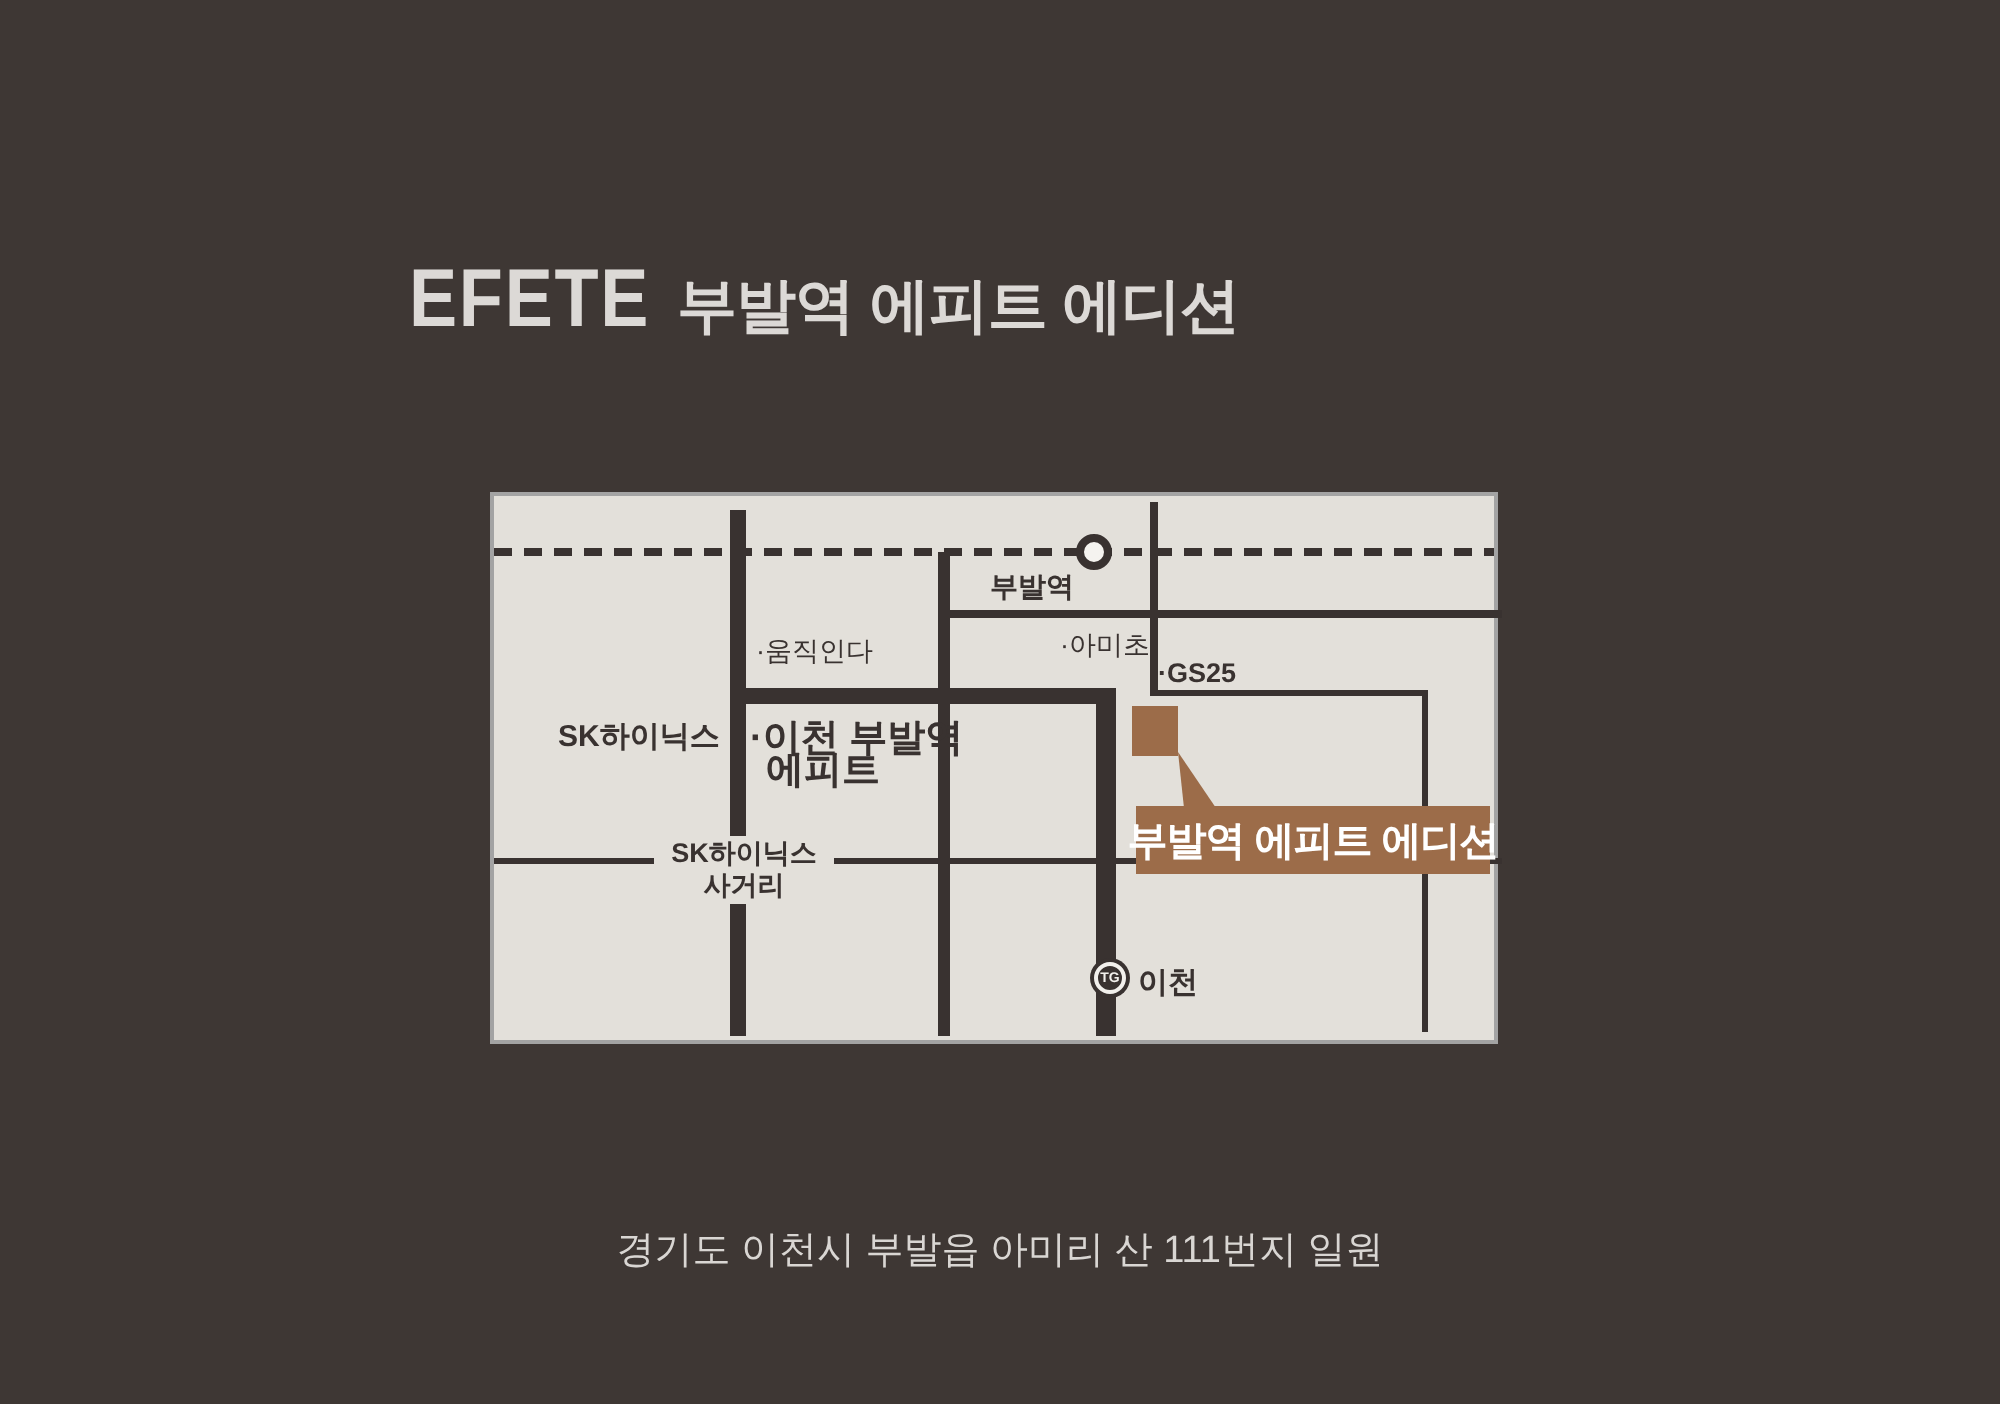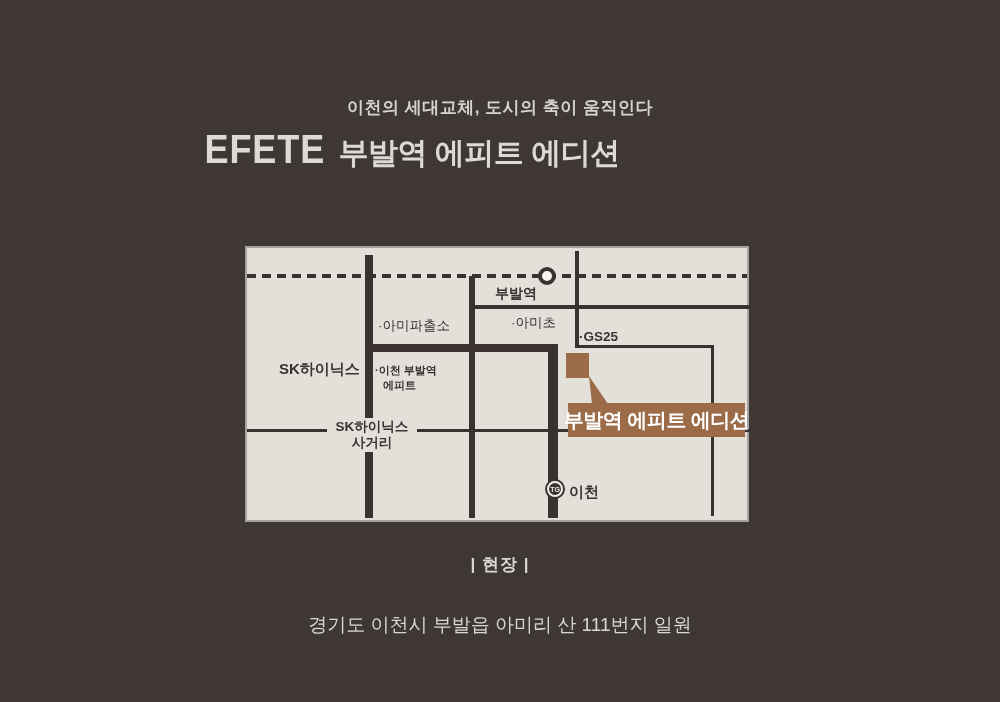--- a/index.html
+++ b/index.html
@@ -85,21 +85,20 @@
   .address {
     position: absolute; top: 576px; left: 0; width: 1000px; text-align: center;
     font-size: 19px; font-weight: 500; color: #d9d6d3; margin-top: 36px;
   }
 </style>
 </head>
 <body>
 
 <div class="page">
 
-  <div class="subtitle">이천의 세대교체, 도시의 축이 움직인다</div>
   <div class="title-row">
     <span class="title-en">EFETE</span>
     <span class="title-ko">부발역 에피트 에디션</span>
   </div>
 
   <div class="map">
 
     <div class="railway"></div>
     <div class="road" style="left:118px; top:7px;  width:8px;  height:263px;"></div>
     <div class="road" style="left:222px; top:28px; width:6px;  height:242px;"></div>
@@ -107,26 +106,26 @@
     <div class="road" style="left:301px; top:96px; width:10px; height:174px;"></div>
     <div class="road" style="left:222px; top:57px; width:282px; height:4px;"></div>
     <div class="road" style="left:118px; top:96px; width:193px; height:8px;"></div>
     <div class="road" style="left:330px; top:97px; width:137px; height:3px;"></div>
     <div class="road" style="left:464px; top:97px; width:3px;  height:171px;"></div>
     <div class="road" style="left:0px;   top:181px; width:504px; height:3px;"></div>
 
     <div class="station-dot"></div>
     <div class="map-label bold" style="left:248px; top:37px; font-size:14px;">부발역</div>
 
-    <div class="map-label" style="left:131px; top:70px;">·아미파출소</div>
-    <div class="map-label" style="left:264px; top:67px;">·아미초</div>
+    <div class="map-label" style="left:131px; top:70px;">·움직인다</div>
+    <div class="map-label" style="left:283px; top:67px;">·아미초</div>
     <div class="map-label" style="left:332px; top:81px;font-weight:bold;">·GS25</div>
     <div class="map-label bold" style="left:32px; top:113px; font-size:15px;">SK하이닉스</div>
 
-    <div class="map-label bold" style="left:128px; top:114px; font-size:11px;">
+    <div class="map-label bold" style="left:128px; top:114px; font-size:19px;">
       <div>·이천 부발역</div>
       <div style="margin-left:8px;font-family:Liberation Mono, monospace;">에피트</div>
     </div>
 
     <div class="map-label bold mask" style="left:80px; top:170px; width:90px;">
       <div>SK하이닉스</div>
       <div>사거리</div>
     </div>
 
     <div class="site-square"></div>
@@ -135,16 +134,15 @@
     </svg>
     <div class="callout">부발역 에피트 에디션</div>
 
     <div class="tg-badge">
       <div class="tg-inner">TG</div>
     </div>
     <div class="map-label bold" style="left:322px; top:236px; font-size:15px;">이천</div>
 
   </div>
 
-  <div class="section-label">|  현장  |</div>
   <div class="address">경기도 이천시 부발읍 아미리 산 111번지 일원</div>
 
 </div>
 
 </body></html>

